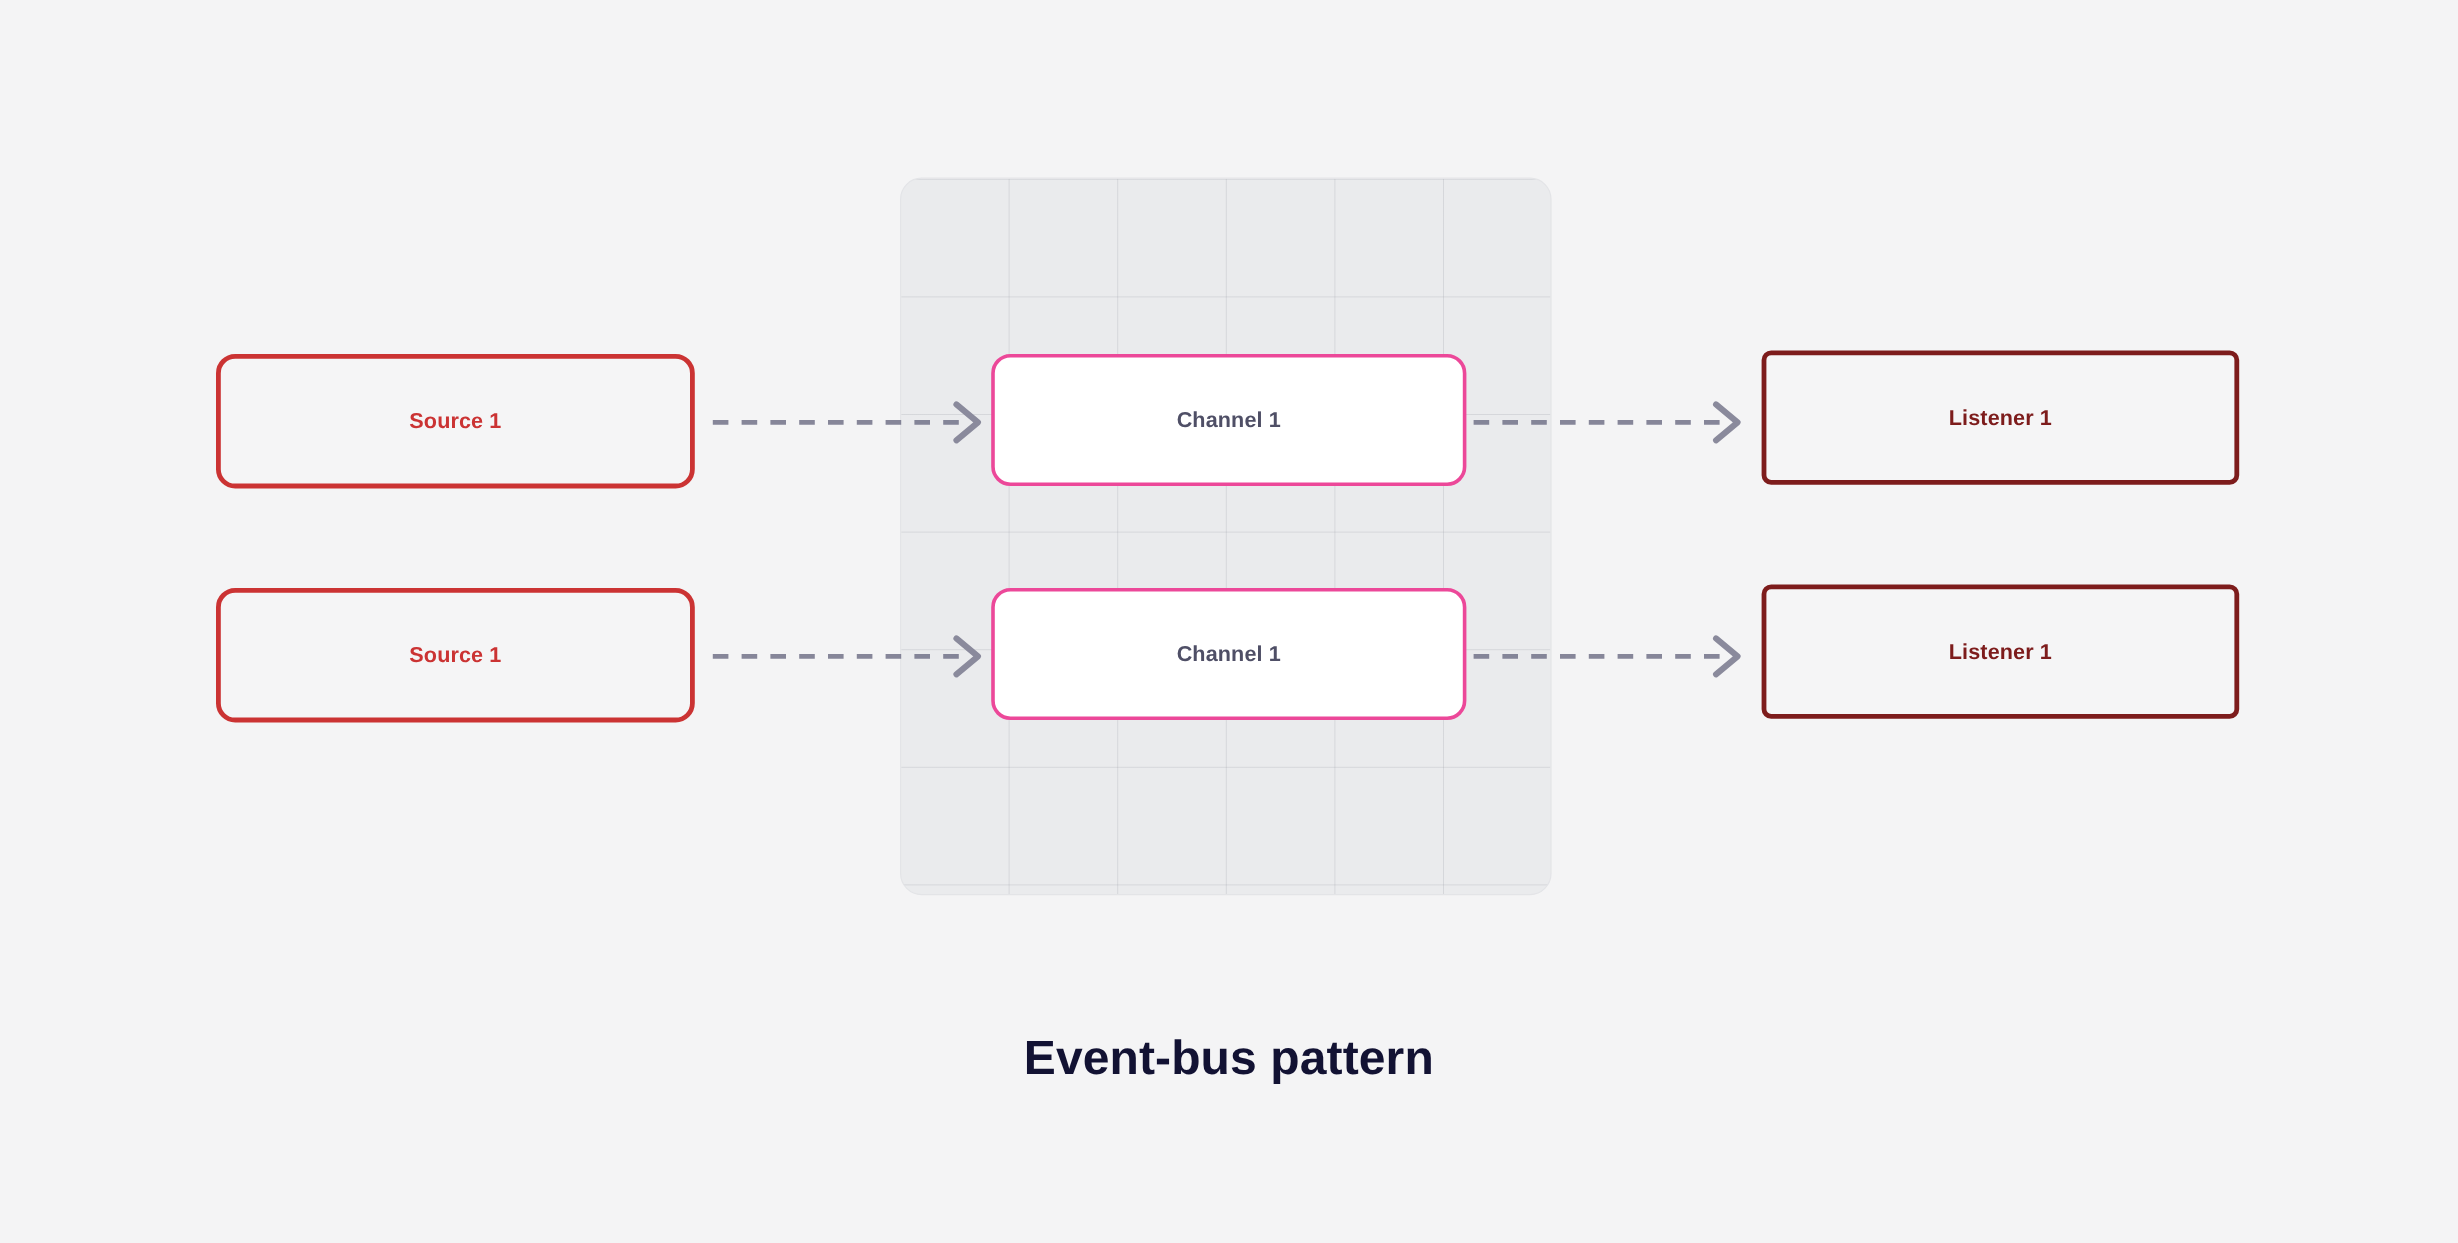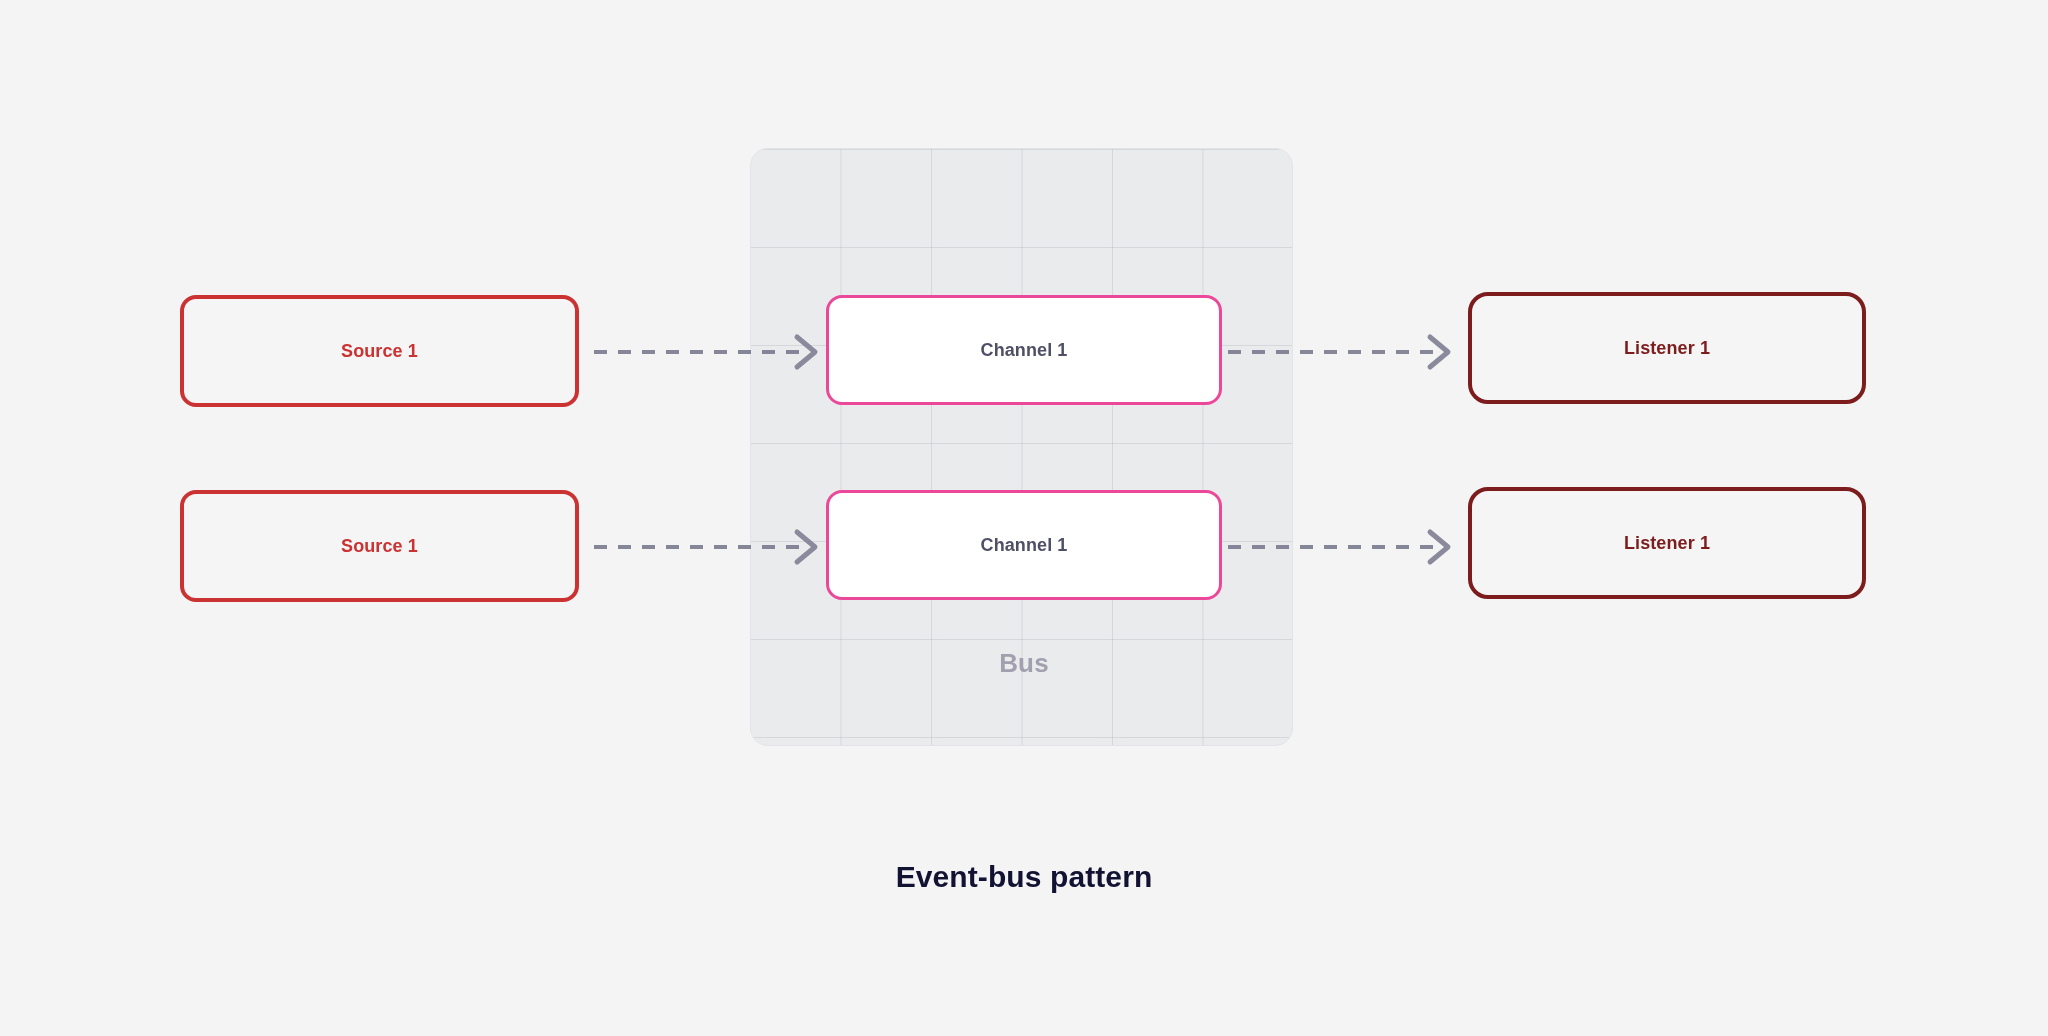--- a/index.html
+++ b/index.html
@@ -72,21 +72,21 @@
     background: #f5f5f6;
     border: 4px solid #cb3333;
     color: #cb3333;
     border-radius: 16px;
   }
 
   .node.listener {
     background: #f5f5f6;
     border: 4px solid #7d1c1c;
     color: #7d1c1c;
-    border-radius: 20px;
+    border-radius: 8px;
   }
 
   .node.channel {
     background: #ffffff;
     border: 3px solid #ec4899;
     color: #4f4f66;
     border-radius: 16px;
     z-index: 5;
   }
 
@@ -126,35 +126,34 @@
     stroke-linejoin: round;
   }
 
   
   #caption {
     position: absolute;
     left: 0;
     right: 0;
     top: 860px;
     text-align: center;
-    font-size: 30px;
+    font-size: 40px;
     font-weight: 700;
     color: #121233;
     letter-spacing: 0.1px;
   }
 </style>
 </head>
 <body>
 
 <div id="canvas">
 
   <div id="bus-container">
     <div id="bus-grid"></div>
   </div>
-  <div id="bus-label">Bus</div>
 
   <svg id="arrow-layer" viewBox="0 0 2048 1036" xmlns="http://www.w3.org/2000/svg">
 
     <g>
       <line class="edge-line" x1="594" y1="352" x2="800" y2="352"></line>
       <polyline class="edge-head" points="797,337 815,352 797,367"></polyline>
     </g>
 
     <g>
       <line class="edge-line" x1="594" y1="547" x2="800" y2="547"></line>

